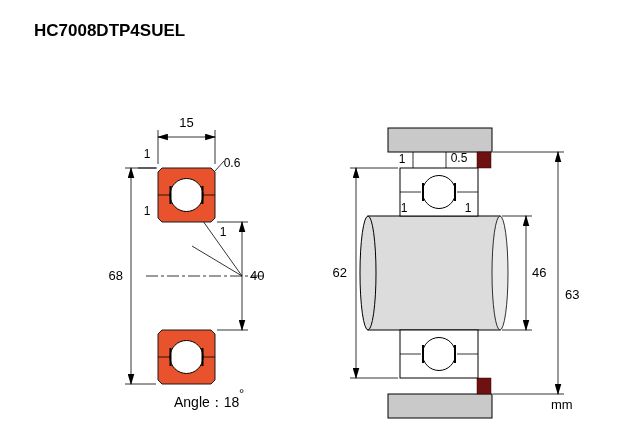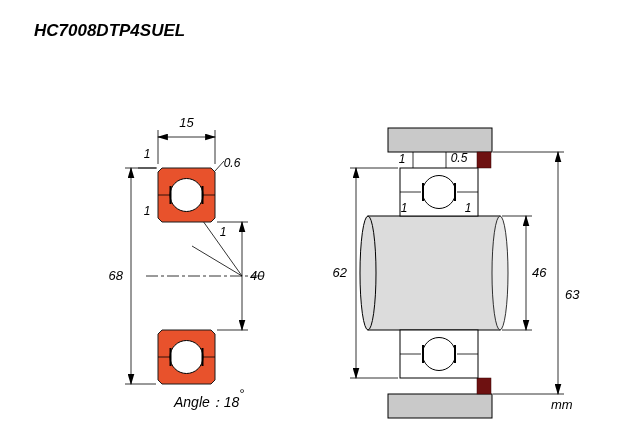--- a/index.html
+++ b/index.html
@@ -7,21 +7,20 @@
     padding: 0;
     background: #ffffff;
     font-family: "Liberation Sans", sans-serif;
   }
   .canvas {
     position: relative;
     width: 640px;
     height: 440px;
     background: #ffffff;
     overflow: hidden;
-    font-style: italic;
   }
   svg { display: block; }
   text {
     font-family: "Liberation Sans", sans-serif;
     fill: #000000;
   }
   .dim-text  { font-size: 13px; }
   .sm-text   { font-size: 12px; }
   .angle-text{ font-size: 14px; }
   .title-text{ font-size: 17px; font-weight: bold; }

